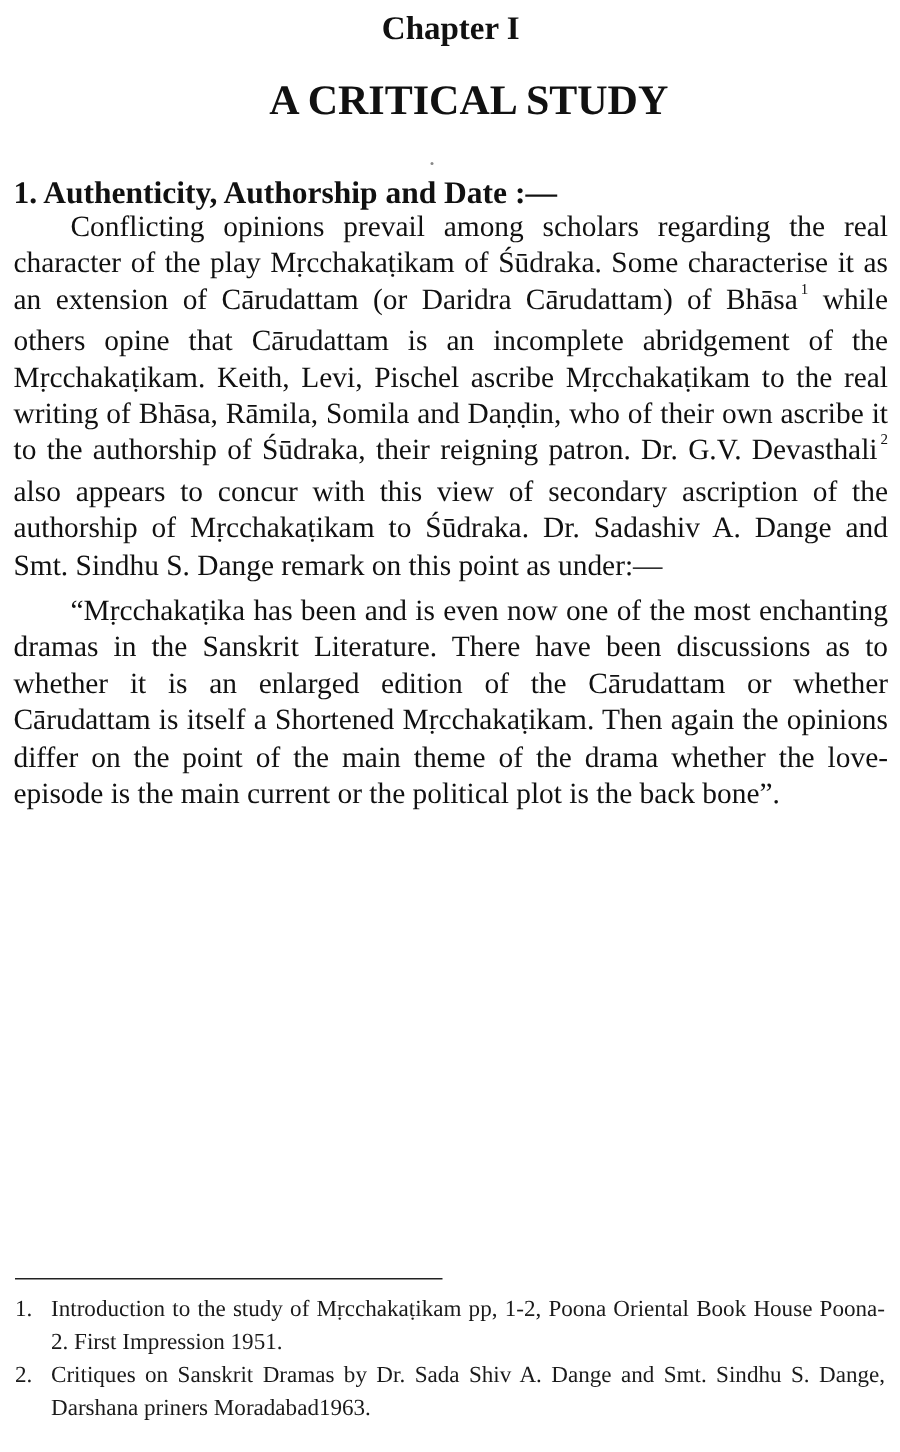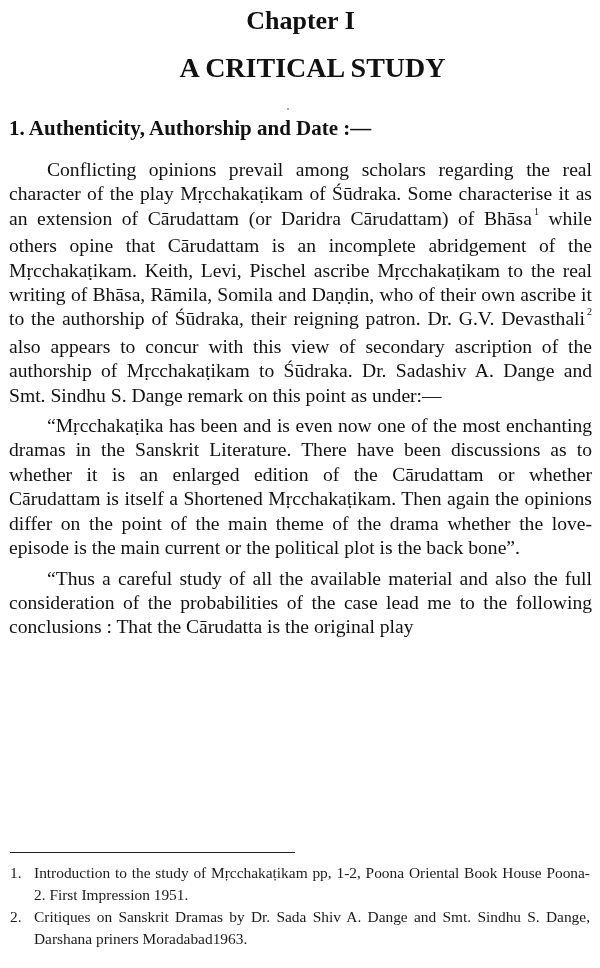--- a/index.html
+++ b/index.html
@@ -21,21 +21,21 @@
       top: 0;
       width: 583px;
     }
     .chapter-label {
       position: absolute;
       left: 0;
       top: 6px;
       width: 583px;
       text-align: center;
       font-weight: bold;
-      font-size: 26px;
+      font-size: 22px;
       letter-spacing: 0;
     }
     .chapter-title {
       position: absolute;
       left: 12px;
       top: 52px;
       width: 583px;
       text-align: center;
       font-weight: bold;
       font-size: 28px;
@@ -43,21 +43,21 @@
     .section-heading {
       position: absolute;
       left: 0;
       top: 116px;
       font-weight: bold;
       font-size: 21px;
     }
     .body-text {
       position: absolute;
       left: 0;
-      top: 158px;
+      top: 140px;
       width: 583px;
       font-size: 19.6px;
       line-height: 24.4px;
       text-align: justify;
     }
     .body-text p {
       margin: 0 0 7px 0;
       text-indent: 38px;
     }
     .body-text p.tight {
@@ -113,21 +113,20 @@
 <div class="page">
 
   <div class="chapter-label">Chapter I</div>
   <div class="chapter-title">A CRITICAL STUDY</div>
 
   <div class="section-heading">1. Authenticity, Authorship and Date :—</div>
 
   <div class="body-text">
     <p class="tight"><span>Conflicting opinions prevail among scholars regarding the real character of the play Mṛcchakaṭikam of Śūdraka. Some characterise it as an extension of Cārudattam (or Daridra Cārudattam) of Bhāsa</span><sup class="fn">1</sup><span> while others opine that Cārudattam is an incomplete abridgement of the Mṛcchakaṭikam. Keith, Levi, Pischel ascribe Mṛcchakaṭikam to the real writing of Bhāsa, Rāmila, Somila and Daṇḍin, who of their own ascribe it to the authorship of Śūdraka, their reigning patron. Dr. G.V. Devasthali</span><sup class="fn">2</sup><span> also appears to concur with this view of secondary ascription of the authorship of Mṛcchakaṭikam to Śūdraka. Dr. Sadashiv A. Dange and Smt. Sindhu S. Dange remark on this point as under:—</span></p>
     <p class="tight">“Mṛcchakaṭika has been and is even now one of the most enchanting dramas in the Sanskrit Literature. There have been discussions as to whether it is an enlarged edition of the Cārudattam or whether Cārudattam is itself a Shortened Mṛcchakaṭikam. Then again the opinions differ on the point of the main theme of the drama whether the love-episode is the main current or the political plot is the back bone”.</p>
-    <p>“Thus a careful study of all the available material and also the full consideration of the probabilities of the case lead me to the following conclusions : That the Cārudatta is the original play</p>
   </div>
 </div>
 
 <div class="speck" style="left:287px; top:108px;"></div>
 
 <div class="fn-rule"></div>
 
 <div class="footnotes">
   <div class="footnote">
     <span class="fn-num">1.</span>

